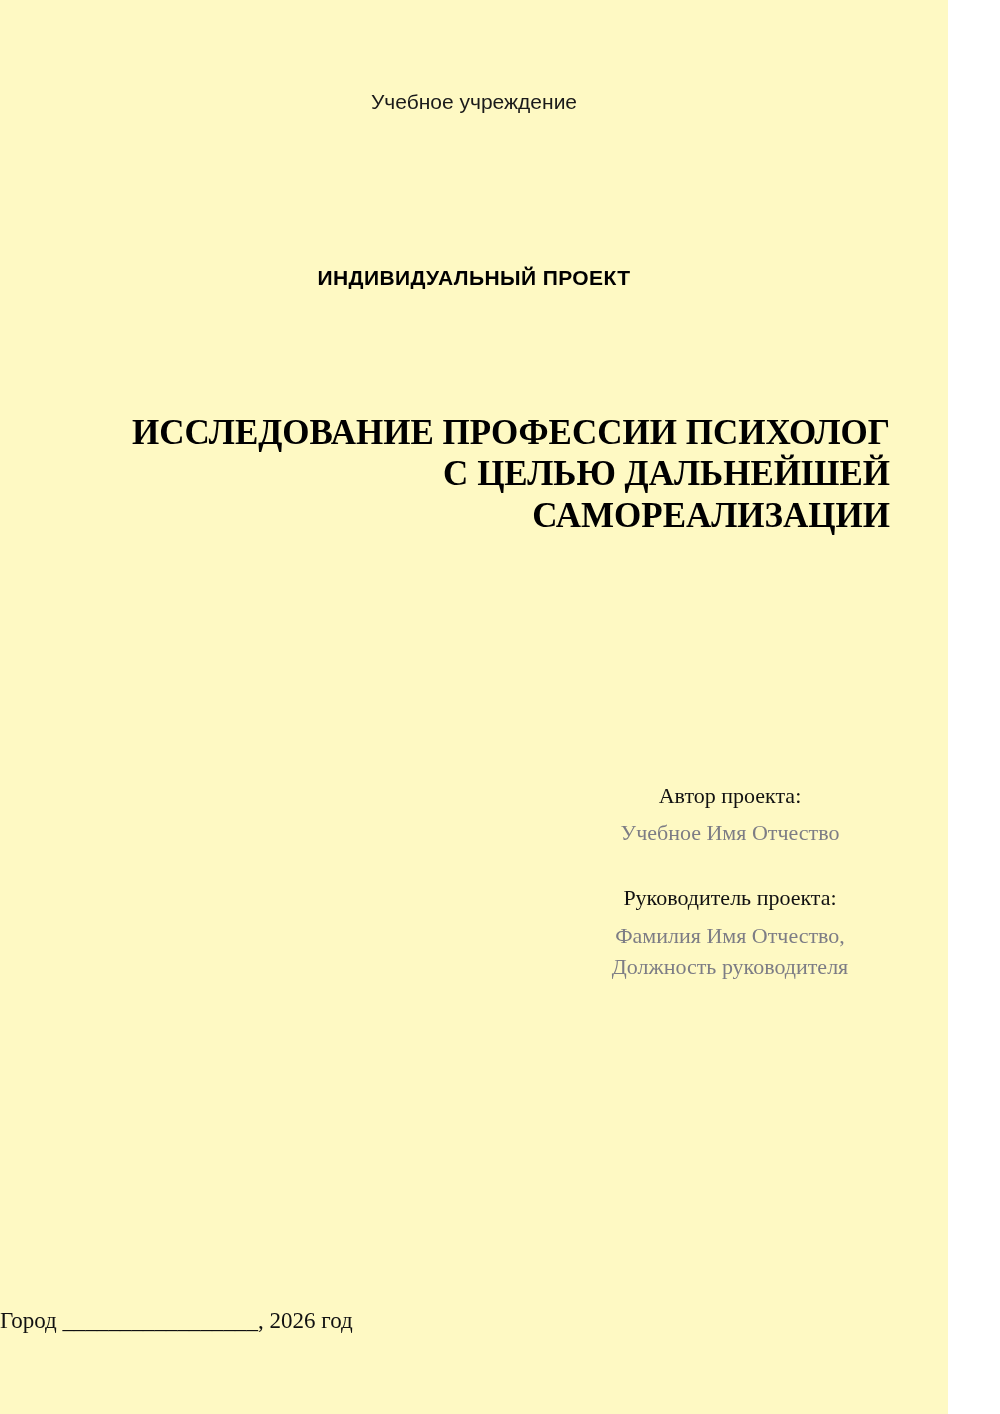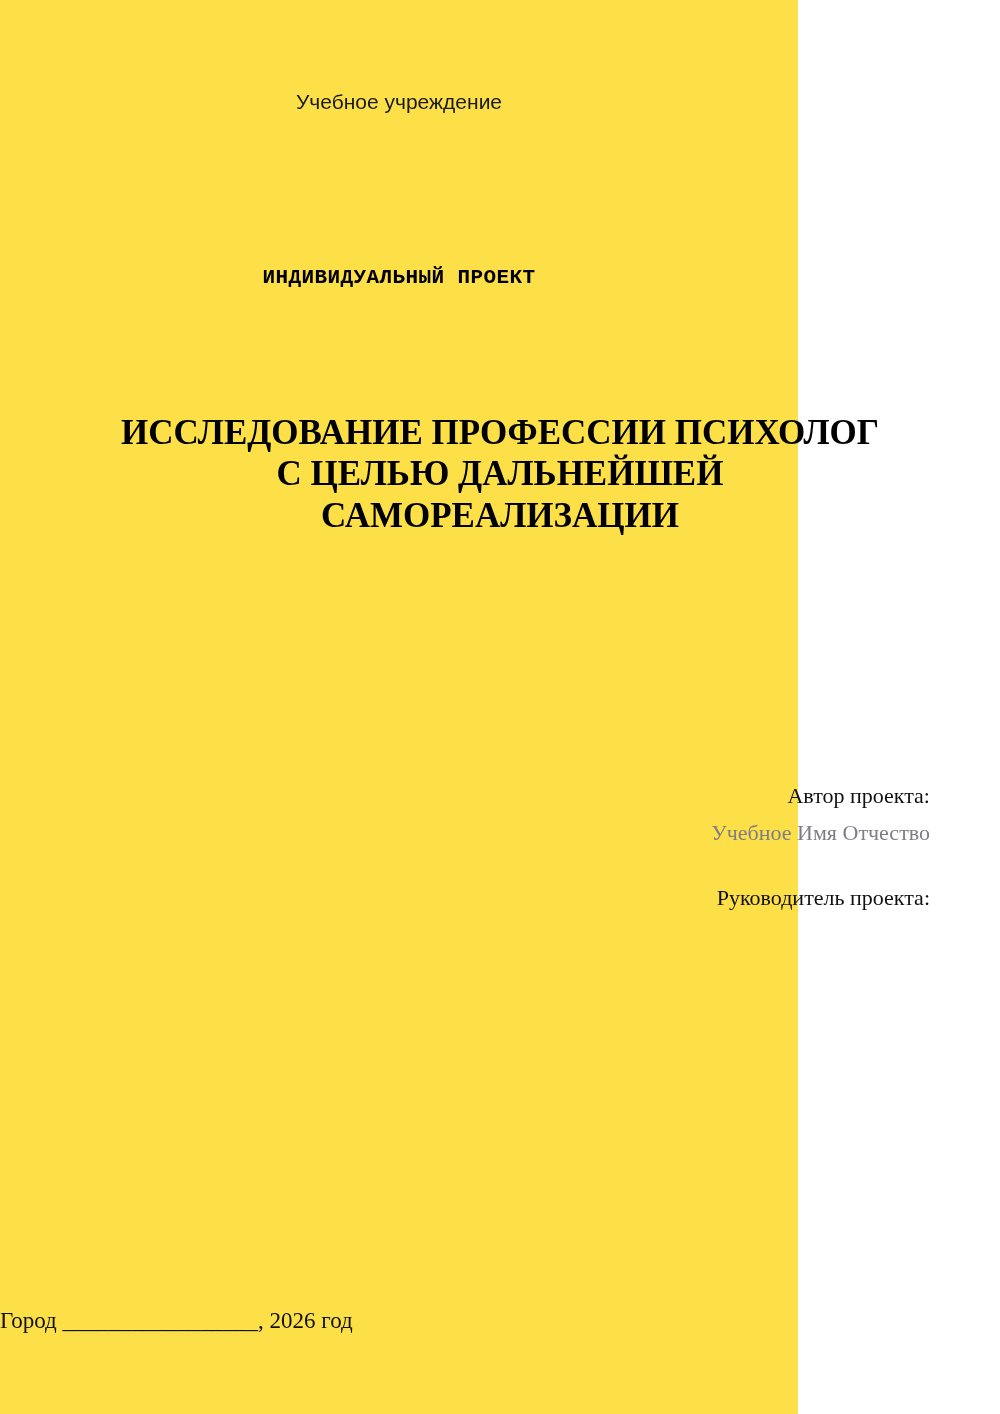--- a/index.html
+++ b/index.html
@@ -10,25 +10,25 @@
   body {
     width: 1000px;
     height: 1414px;
     font-family: "Liberation Serif", "DejaVu Serif", serif;
     color: #000000;
     position: relative;
     overflow: hidden;
   }
   .page {
     position: relative;
-    width: 798px;
+    width: 948px;
     height: 1414px;
     box-sizing: border-box;
     padding: 0;
-    background: #fde047;
+    background: #fef9c3;
   }
 
   
   .institution {
     position: absolute;
     top: 88px;
     left: 0;
     width: 100%;
     text-align: center;
     font-family: "Liberation Sans", "DejaVu Sans", sans-serif;
@@ -37,48 +37,48 @@
     color: #1a1a1a;
   }
 
   
   .doc-type {
     position: absolute;
     top: 266px;
     left: 0;
     width: 100%;
     text-align: center;
-    font-family: Liberation Mono, monospace;
+    font-family: Liberation Sans, sans-serif;
     font-size: 21px;
     font-weight: bold;
     letter-spacing: 0.4px;
     color: #000;
   }
 
   
   .title {
     position: absolute;
     top: 412px;
     left: 110px;
     width: 780px;
-    text-align: center;
+    text-align: right;
     font-family: "Liberation Serif", "DejaVu Serif", serif;
     font-size: 35px;
     font-weight: bold;
     line-height: 1.18;
     color: #000;
   }
 
   
   .credits {
     position: absolute;
     top: 780px;
     left: 530px;
     width: 400px;
-    text-align: right;
+    text-align: center;
     font-size: 22px;
     line-height: 1.42;
   }
   .credits .block {
     margin-bottom: 34px;
   }
   .credits .block:last-child { margin-bottom: 0; }
   .credits .role {
     color: #111111;
     margin-bottom: 6px;
@@ -114,19 +114,23 @@
 
   <div class="credits">
 
     <div class="block">
       <div class="role">Автор проекта:</div>
       <div class="value">Учебное Имя Отчество</div>
     </div>
 
     <div class="block">
       <div class="role">Руководитель проекта:</div>
+      <div class="value">
+        <span class="value-line">Фамилия Имя Отчество,</span>
+        <span class="value-line">Должность руководителя</span>
+      </div>
     </div>
 
   </div>
 
   <div class="footer">Город _________________, 2026 год</div>
 
 </div>
 
 </body></html>

